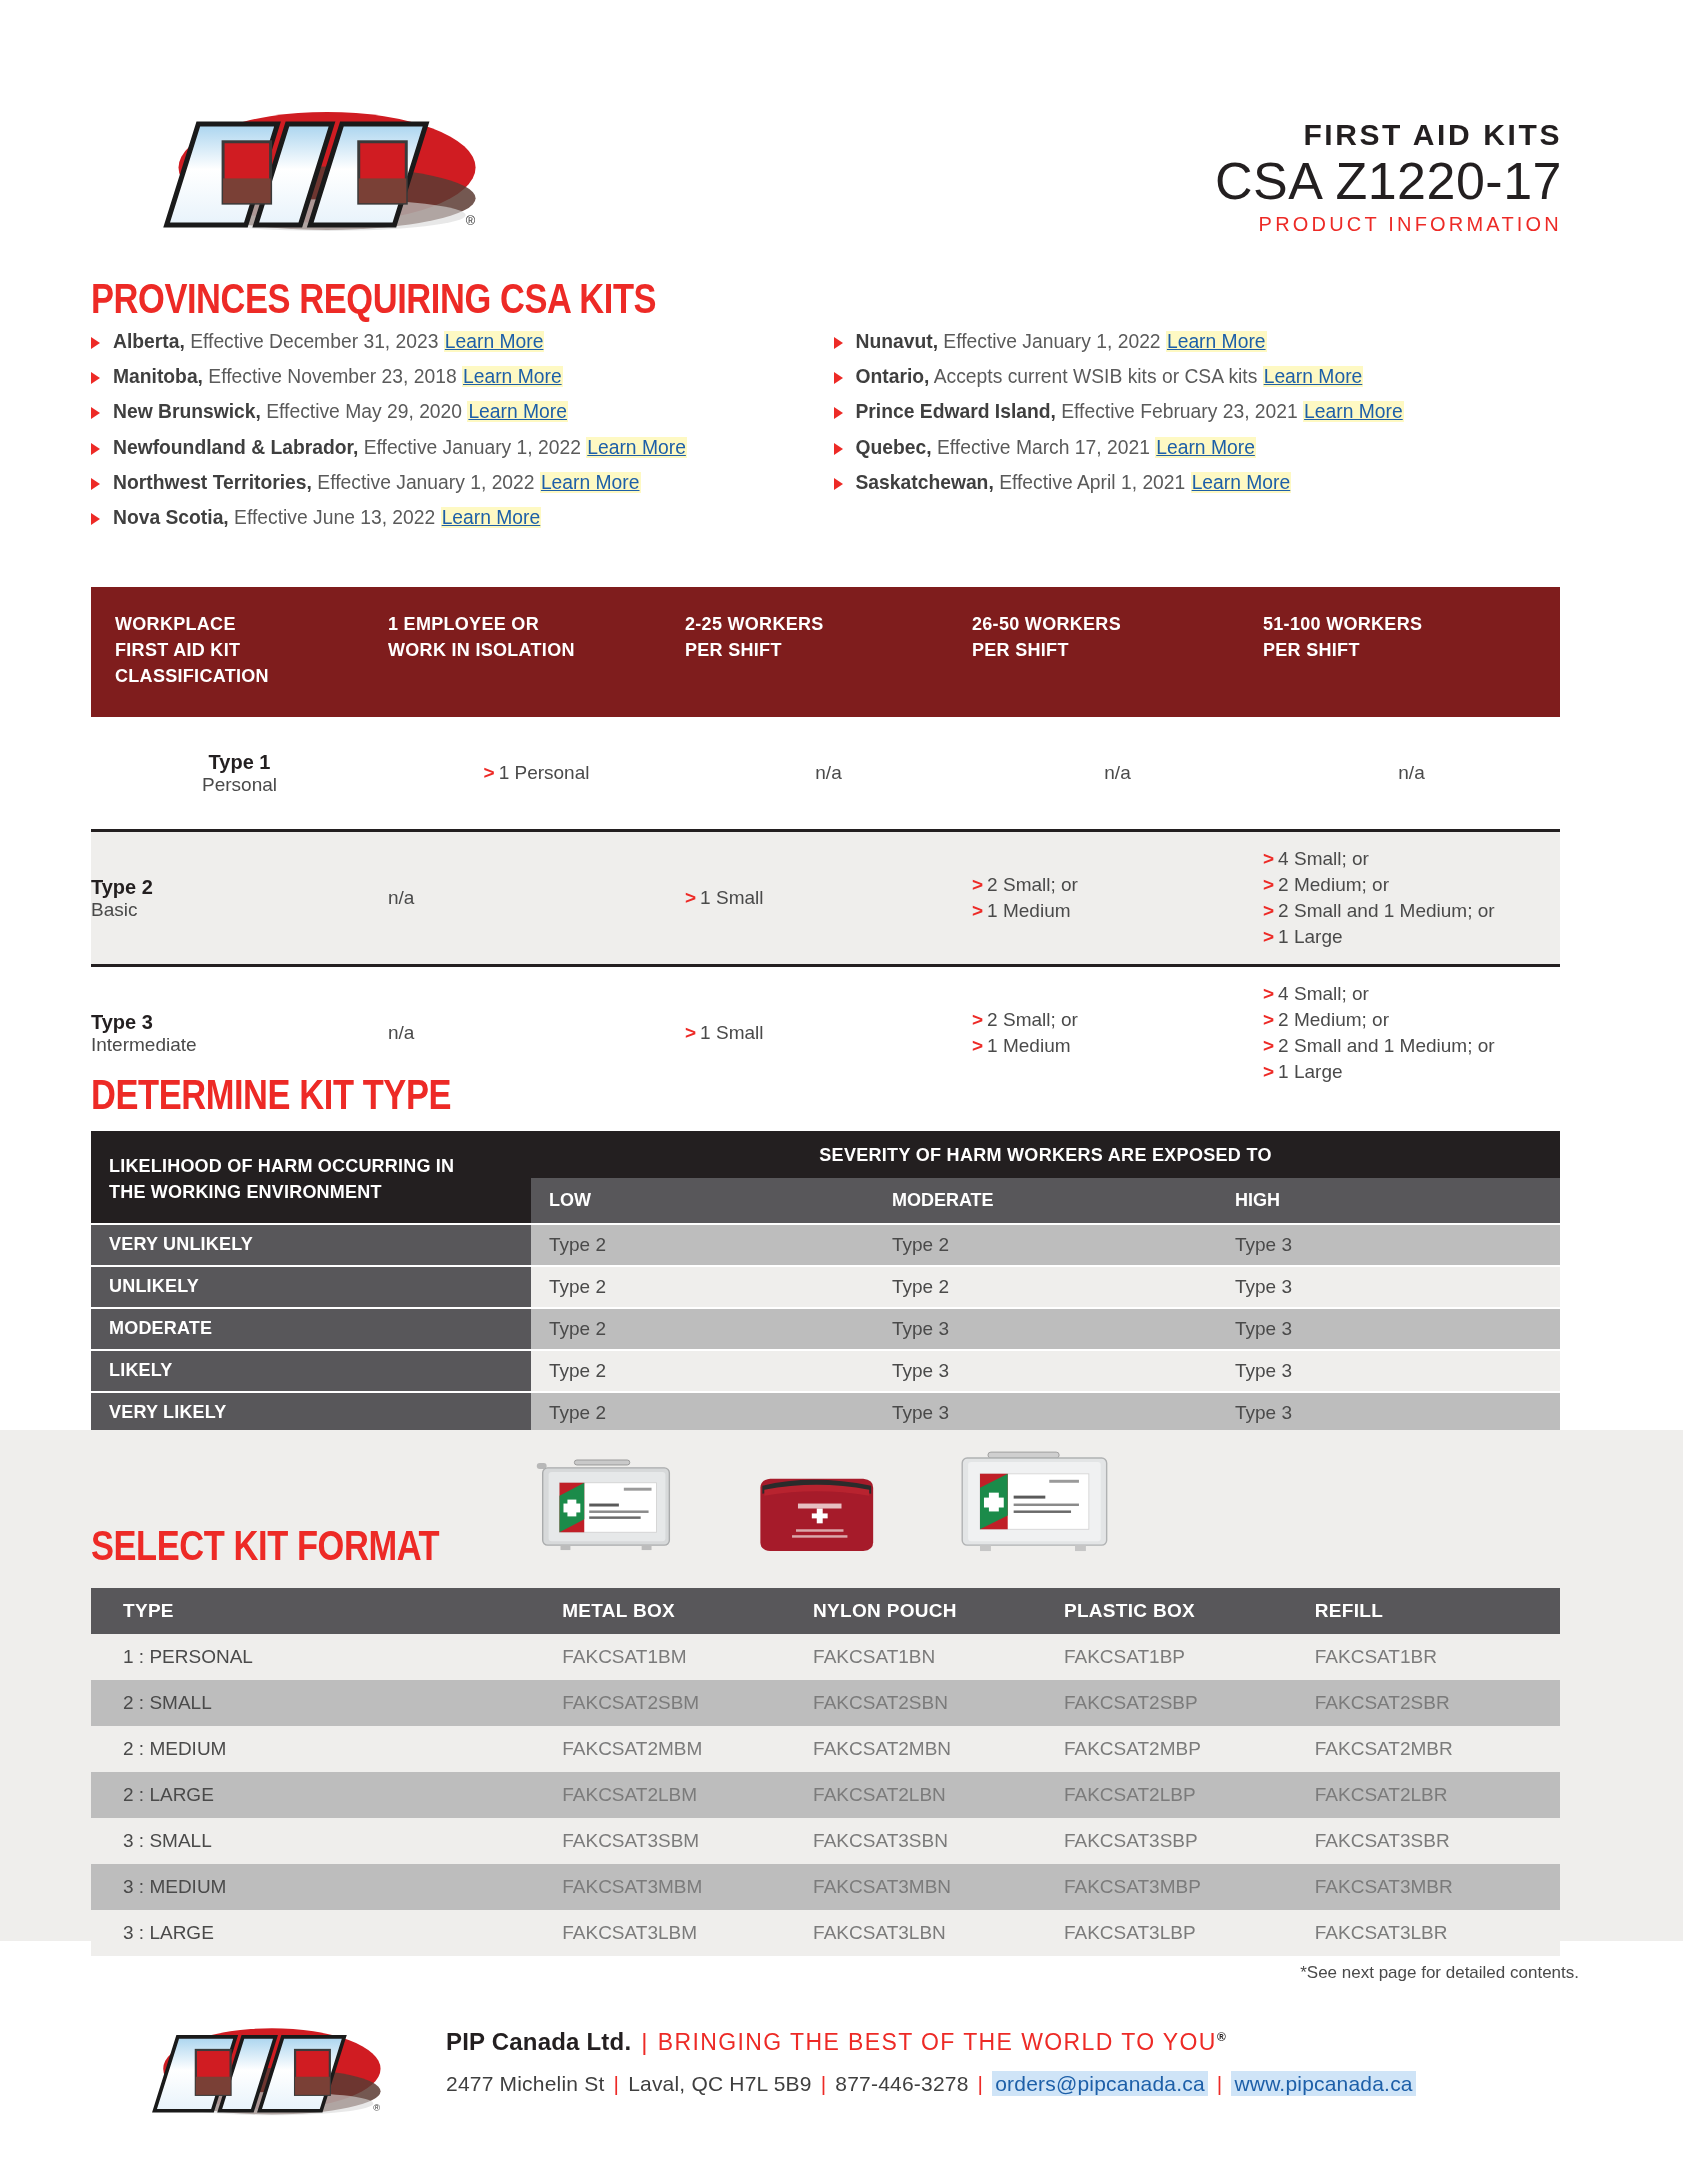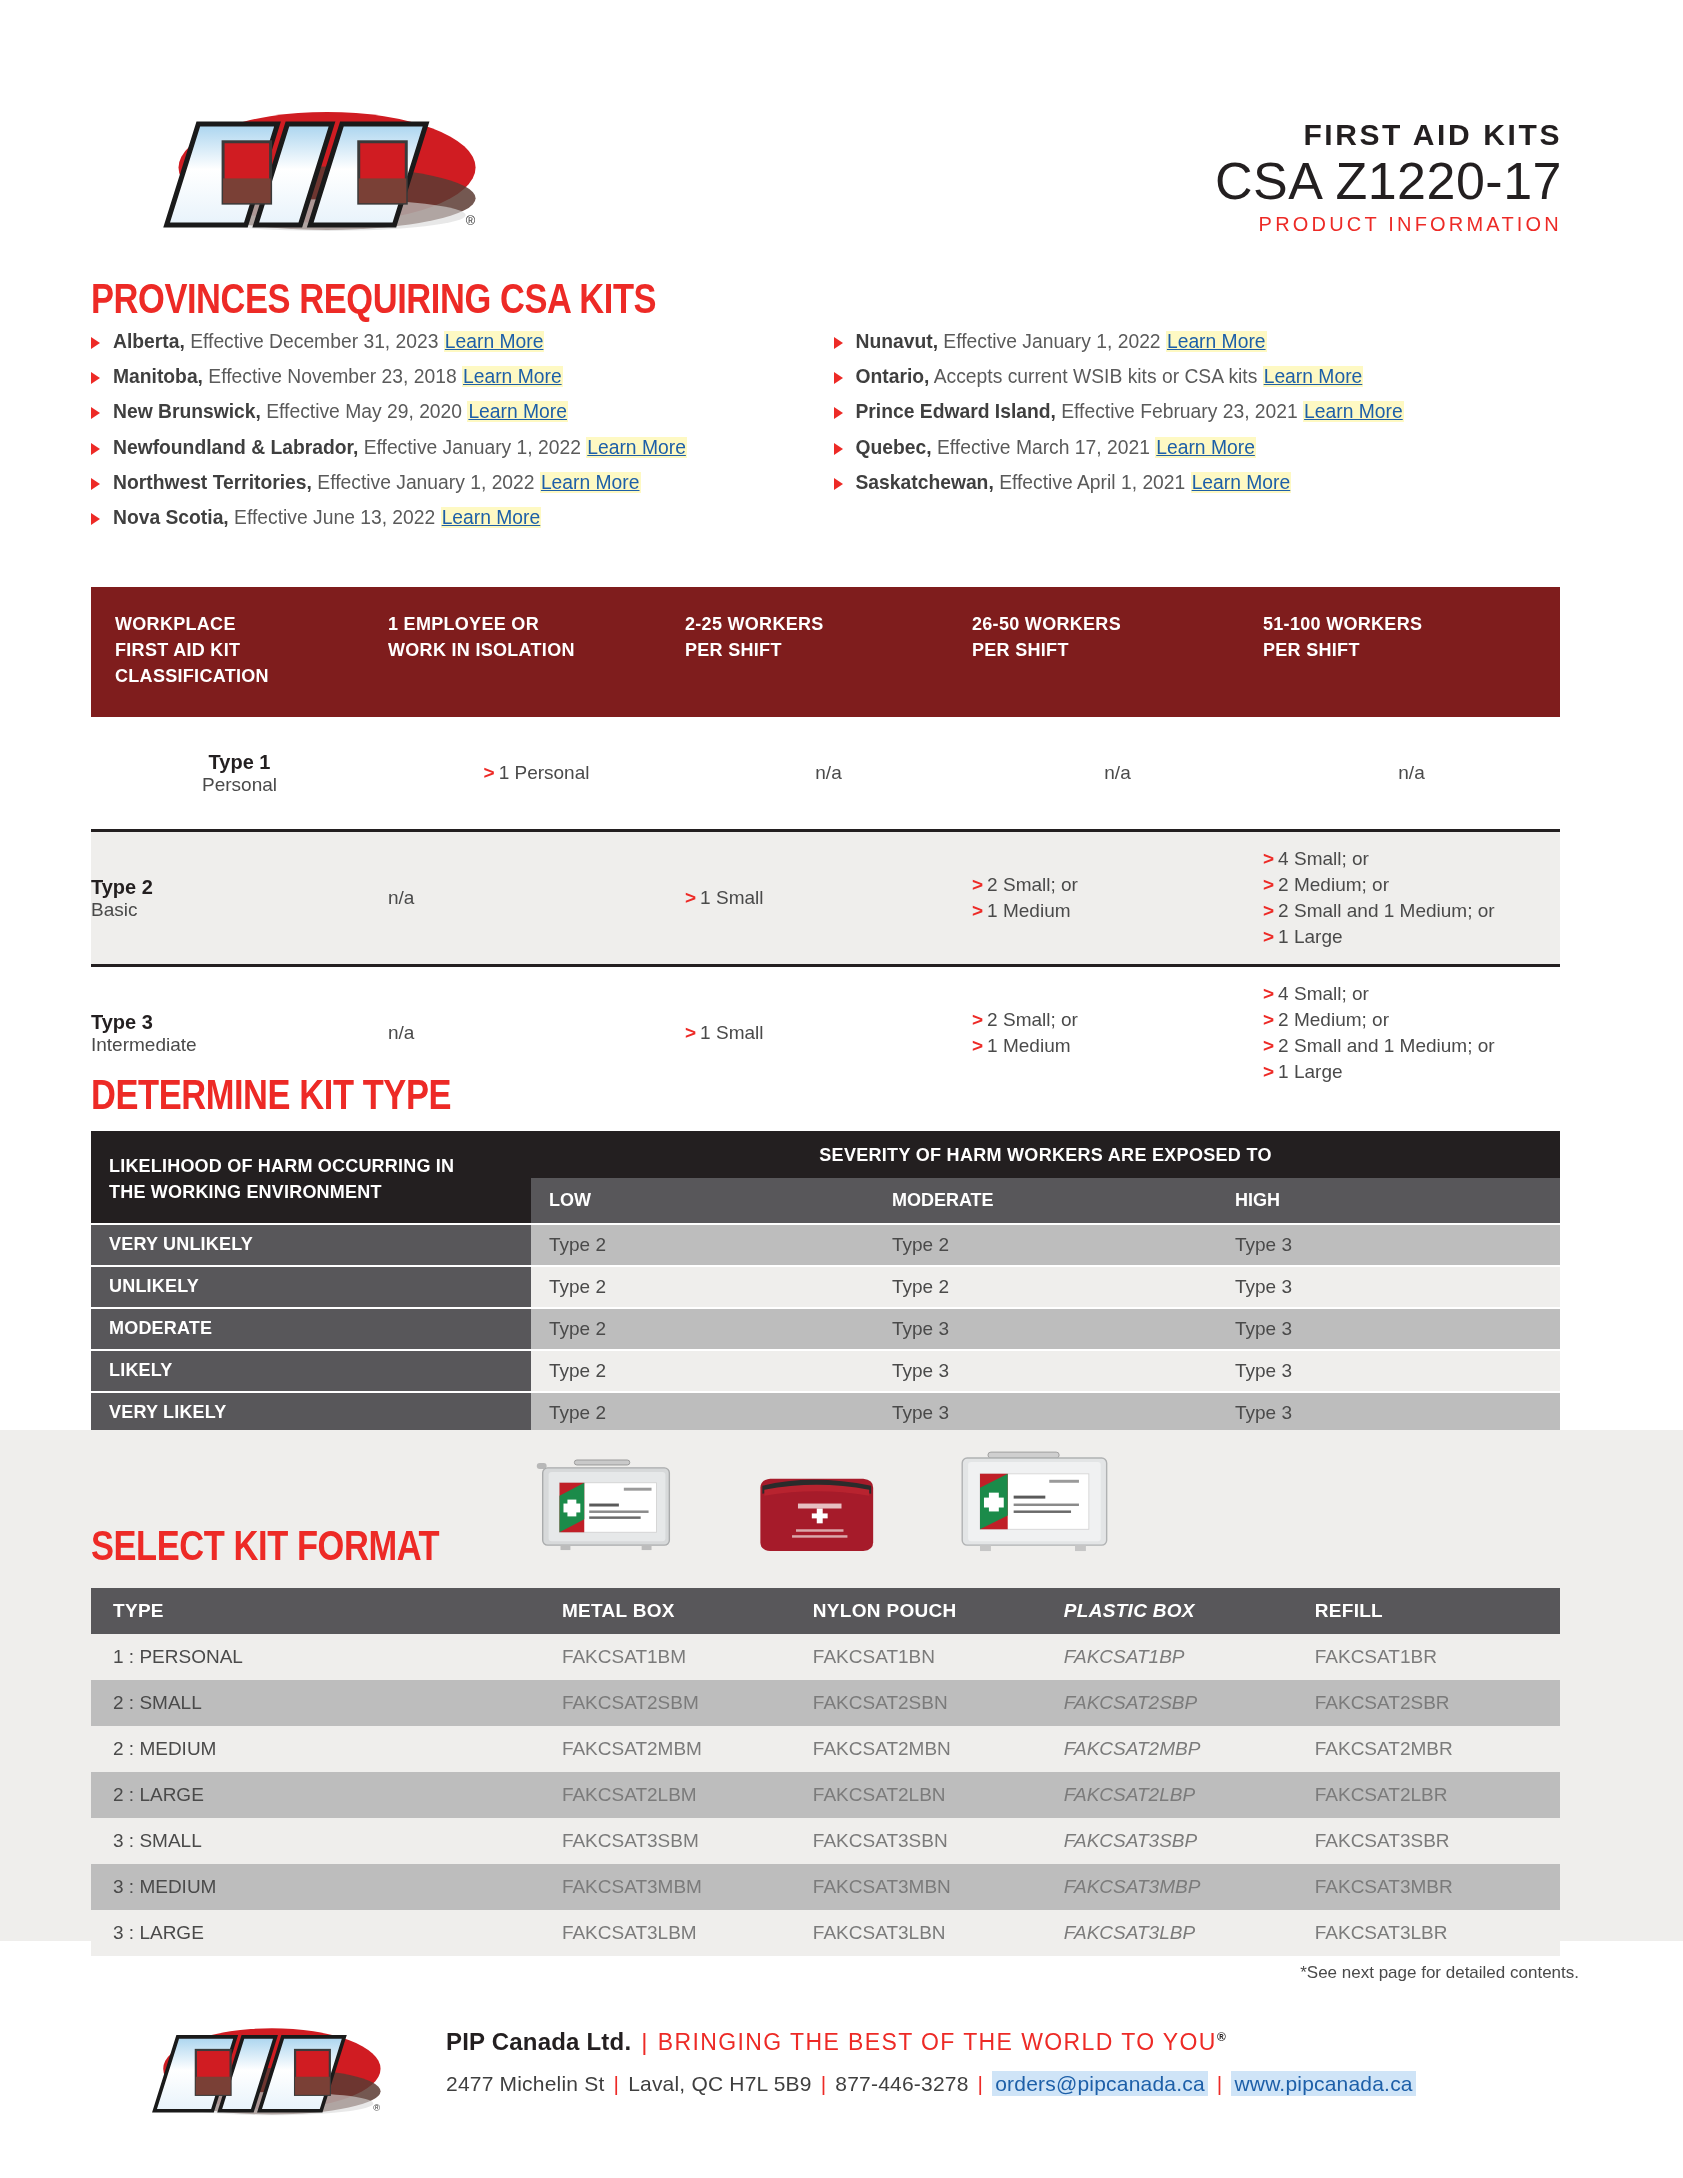--- a/index.html
+++ b/index.html
@@ -110,24 +110,24 @@
   
   .band { position:absolute; left:0; top:1430px; width:1683px; height:511px; background:#efeeec; }
   .kit-title { position:absolute; left:91px; top:1522px; }
   .products { position:absolute; left:515px; top:1438px; width:653px; height:139px; }
 
   .kf { position:absolute; left:91px; top:1588px; width:1469px; }
   .kf-head { display:flex; background:#58575a; color:#fff; font-size:19px; font-weight:bold; padding:12px 0; letter-spacing:0.3px; }
   .kf-row { display:flex; font-size:19px; padding:12px 0; }
   .kf-row.odd { background:#bdbdbd; }
   .kf-row.even { background:#efeeec;justify-content:center; }
-  .kf .k0 { width:496px; padding-left:22px; }
+  .kf .k0 { width:496px; padding-left:32px; }
   .kf .k1 { width:265px; }
   .kf .k2 { width:265px; }
-  .kf .k3 { width:265px;font-style:italic; }
+  .kf .k3 { width:265px; }
   .kf .k4 { width:259px; }
   .kf-type { color:#4a4a4a; font-weight:normal; }
   .kf-sku { color:#7b7b7b; }
   .kf-head .kf-type, .kf-head .kf-sku { color:#fff; font-weight:bold; }
 
   .seenext { position:absolute; right:104px; top:1963px; font-size:17px; color:#4a4a4a; }
 
   
   .footer { position:absolute; left:0; top:1998px; width:1683px; height:149px; }
   .footer-logo { position:absolute; left:127px; top:12px; width:297px; height:119px; }

